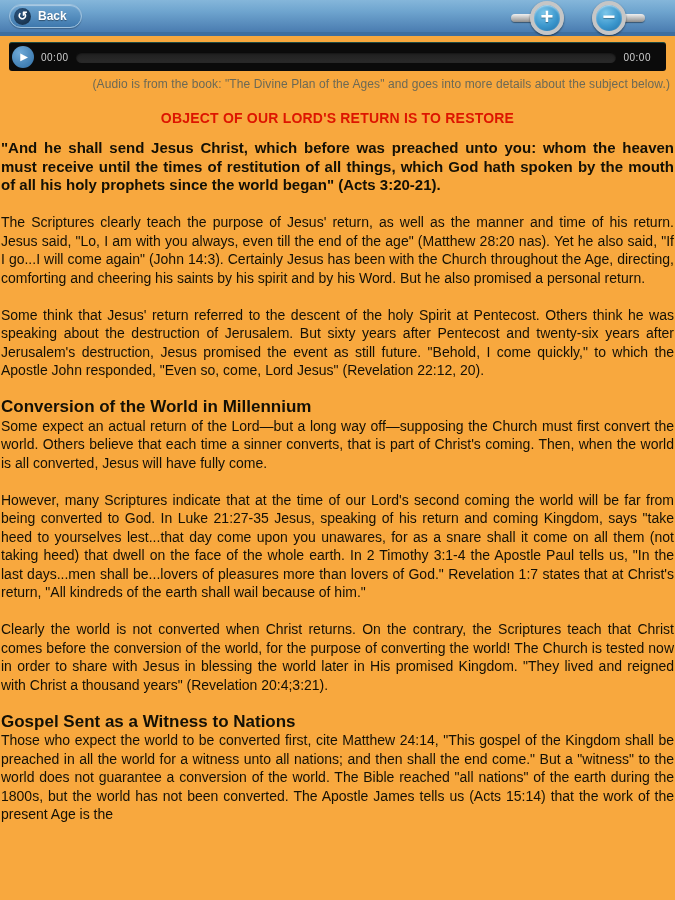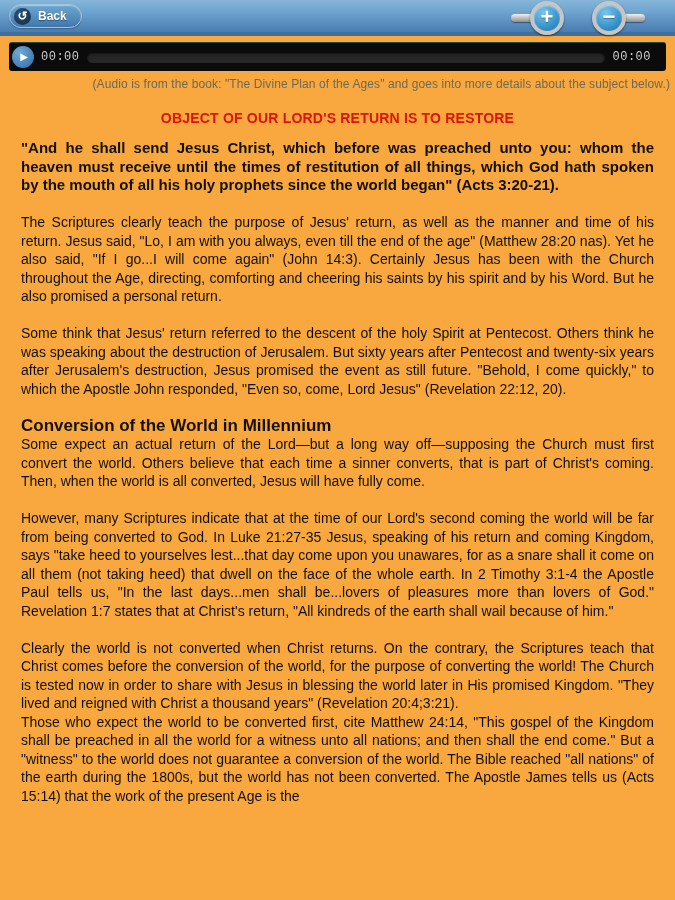--- a/index.html
+++ b/index.html
@@ -73,38 +73,38 @@
     flex: 0 0 auto;
     width: 22px; height: 22px; border-radius: 50%;
     border: none; cursor: pointer;
     background: radial-gradient(circle at 35% 30%, #6FAAD8, #2E6DA4);
     color: #fff;
     display: flex; align-items: center; justify-content: center;
     padding: 0;
   }
   .play-glyph { font-size: 10px; line-height: 1; margin-left: 2px; }
   .time {
-    color: #CFCFCF; font-size: 12px; letter-spacing: .5px;
-    margin: 0 7px; flex: 0 0 auto; font-family: Liberation Mono, monospace;
+    color: #CFCFCF; font-size: 10px; letter-spacing: .5px;
+    margin: 0 7px; flex: 0 0 auto;
   }
   .track {
     flex: 1 1 auto; height: 11px; border-radius: 6px;
     background: linear-gradient(#1E1E1E, #2B2B2B);
     box-shadow: inset 0 1px 2px rgba(0,0,0,.9);
     cursor: pointer;
   }
 
   
   .caption {
     margin: 6px 5px 0 5px;
     font-size: 12px; color: #6C6955; letter-spacing: .1px; text-align: right;
   }
 
   
-  .content { padding: 0 21px; }
+  .content { padding: 0 1px; }
   .title {
     margin: 19px 0 0 0;
     font-size: 14px; font-weight: bold; color: #DD1500;
     text-align: center; letter-spacing: .2px;
   }
   .para {
     margin: 18.5px 0 0 0;
     font-size: 14px; line-height: 18.5px;
     color: #141005; text-align: justify;
   }
@@ -158,16 +158,17 @@
 
     <p class="para">Some think that Jesus' return referred to the descent of the holy Spirit at Pentecost. Others think he was speaking about the destruction of Jerusalem. But sixty years after Pentecost and twenty-six years after Jerusalem's destruction, Jesus promised the event as still future. "Behold, I come quickly," to which the Apostle John responded, "Even so, come, Lord Jesus" (Revelation 22:12, 20).</p>
 
     <h2 class="section-heading">Conversion of the World in Millennium</h2>
     <p class="para no-gap">Some expect an actual return of the Lord—but a long way off—supposing the Church must first convert the world. Others believe that each time a sinner converts, that is part of Christ's coming. Then, when the world is all converted, Jesus will have fully come.</p>
 
     <p class="para">However, many Scriptures indicate that at the time of our Lord's second coming the world will be far from being converted to God. In Luke 21:27-35 Jesus, speaking of his return and coming Kingdom, says "take heed to yourselves lest...that day come upon you unawares, for as a snare shall it come on all them (not taking heed) that dwell on the face of the whole earth. In 2 Timothy 3:1-4 the Apostle Paul tells us, "In the last days...men shall be...lovers of pleasures more than lovers of God." Revelation 1:7 states that at Christ's return, "All kindreds of the earth shall wail because of him."</p>
 
     <p class="para">Clearly the world is not converted when Christ returns. On the contrary, the Scriptures teach that Christ comes before the conversion of the world, for the purpose of converting the world! The Church is tested now in order to share with Jesus in blessing the world later in His promised Kingdom. "They lived and reigned with Christ a thousand years" (Revelation 20:4;3:21).</p>
 
+    <h2 class="section-heading">Gospel Sent as a Witness to Nations</h2>
     <p class="para no-gap">Those who expect the world to be converted first, cite Matthew 24:14, "This gospel of the Kingdom shall be preached in all the world for a witness unto all nations; and then shall the end come." But a "witness" to the world does not guarantee a conversion of the world. The Bible reached "all nations" of the earth during the 1800s, but the world has not been converted. The Apostle James tells us (Acts 15:14) that the work of the present Age is the</p>
   </div>
 
 </div>
 
 </body></html>

